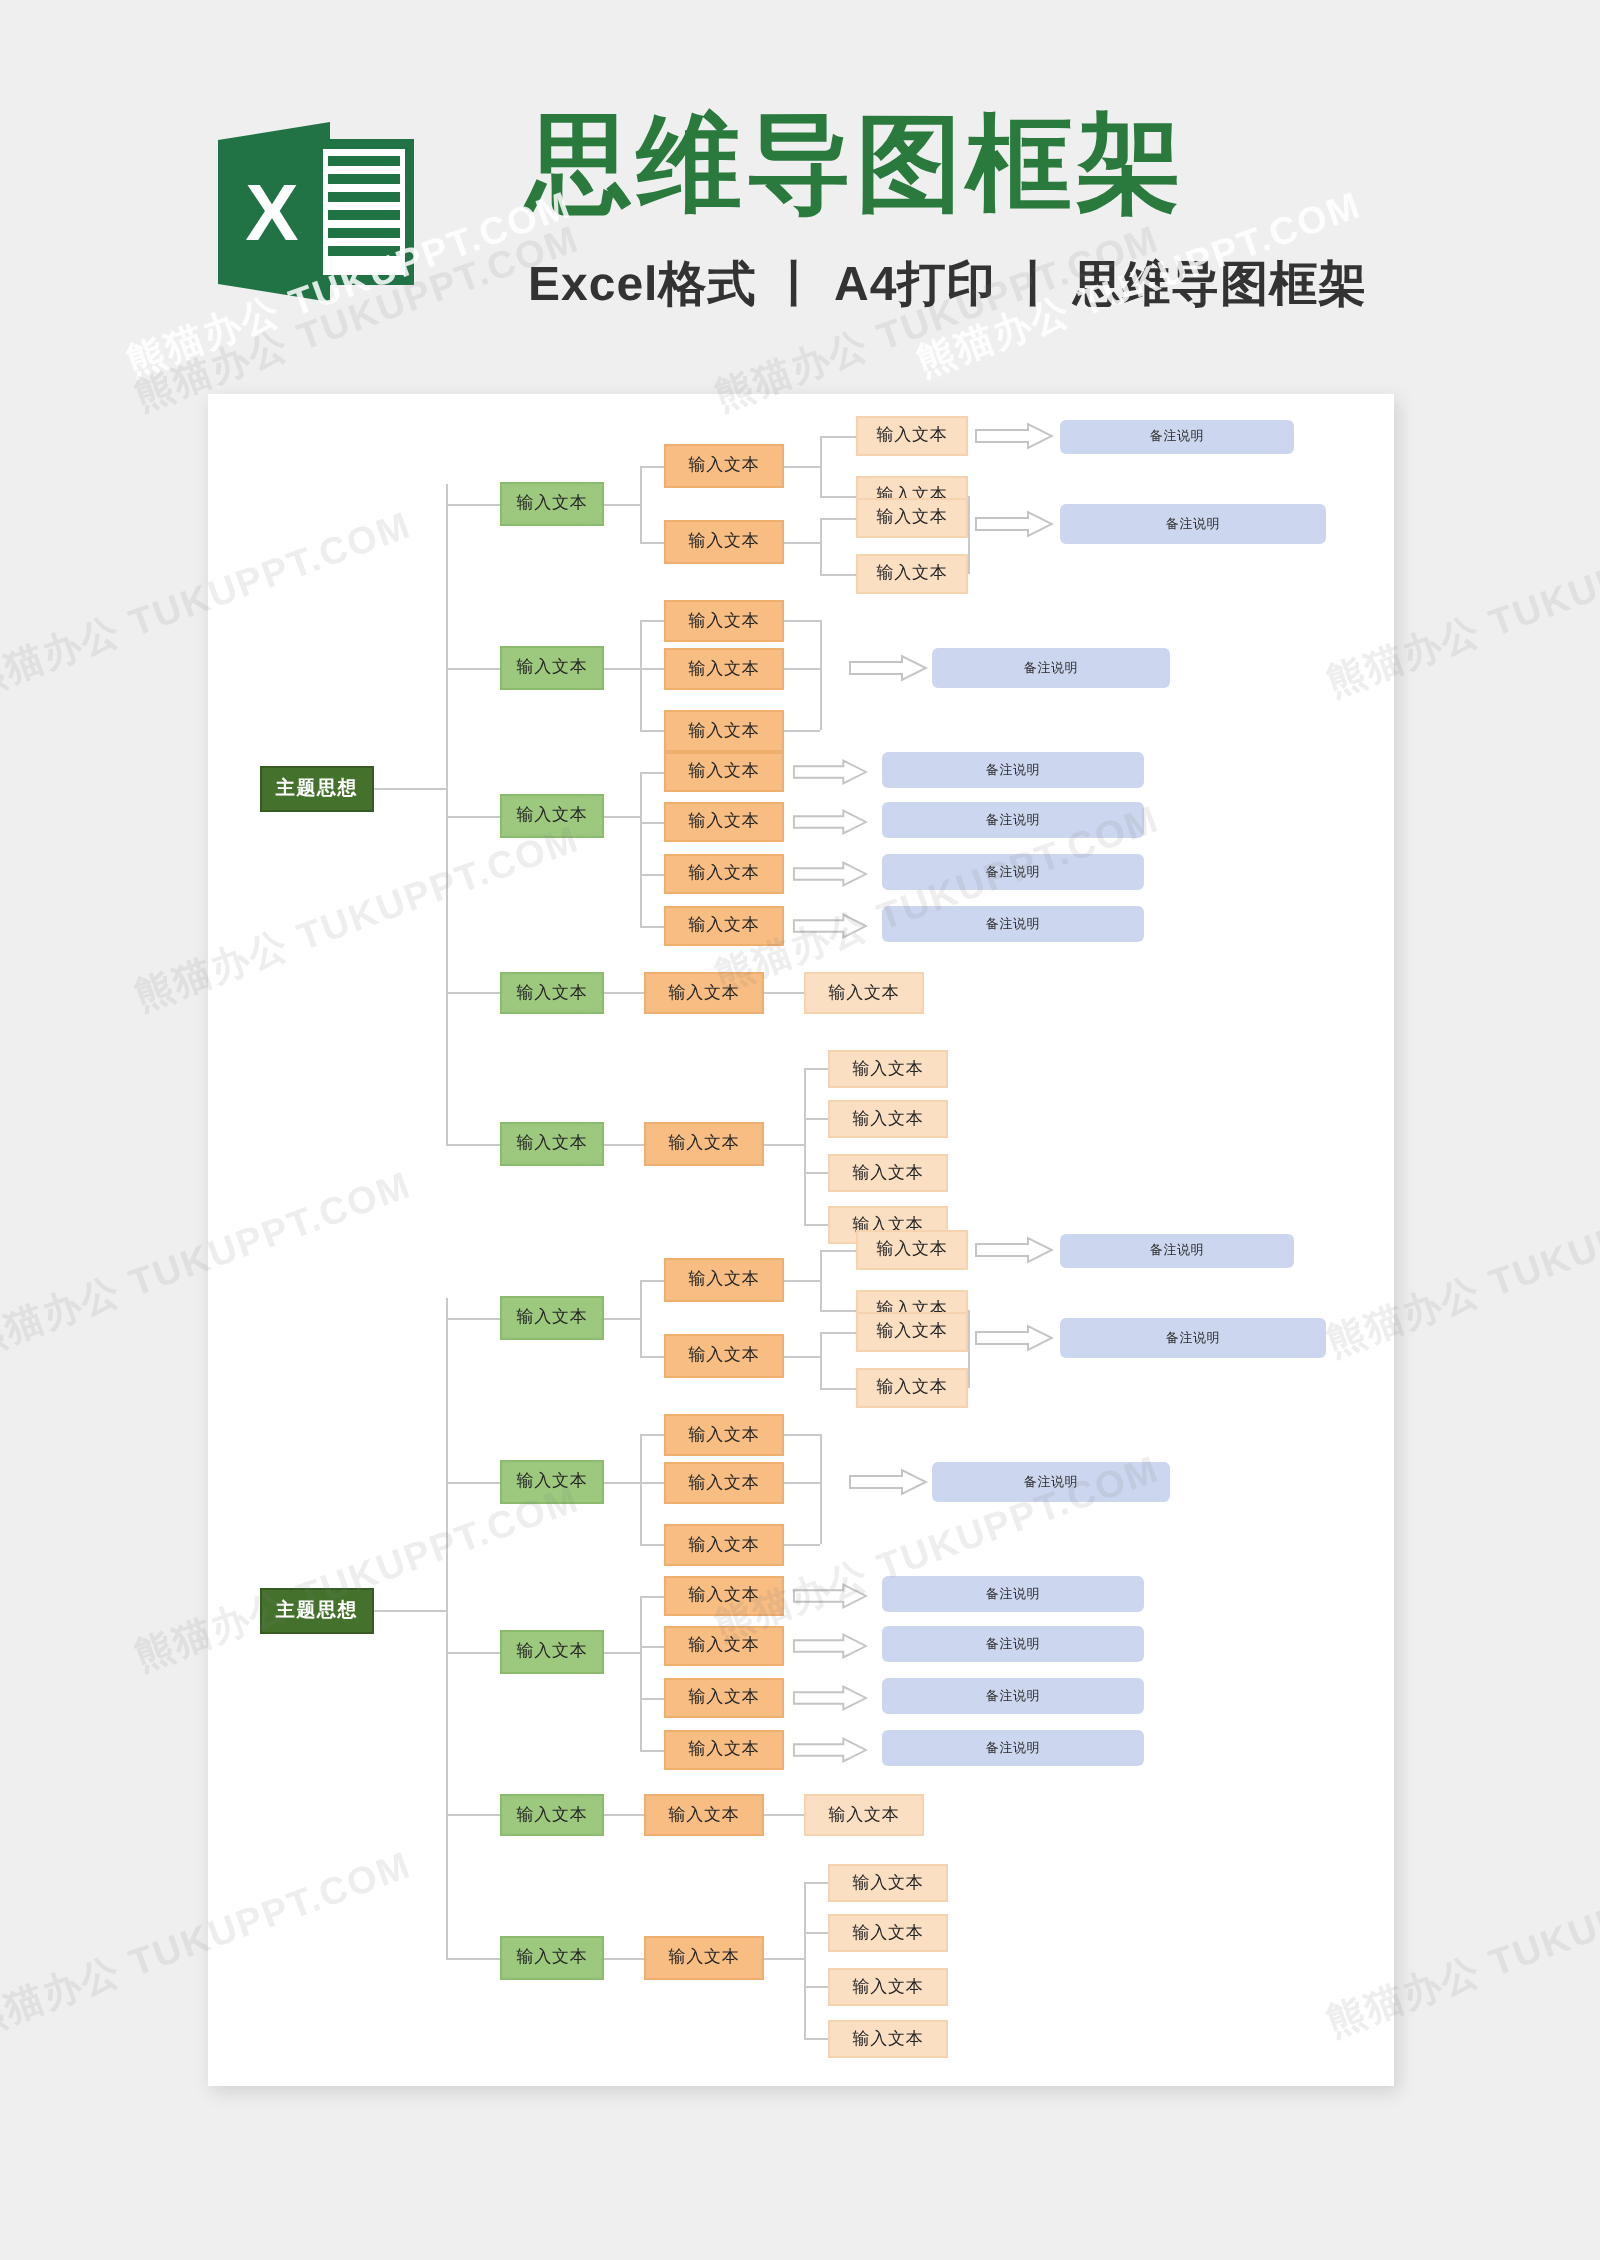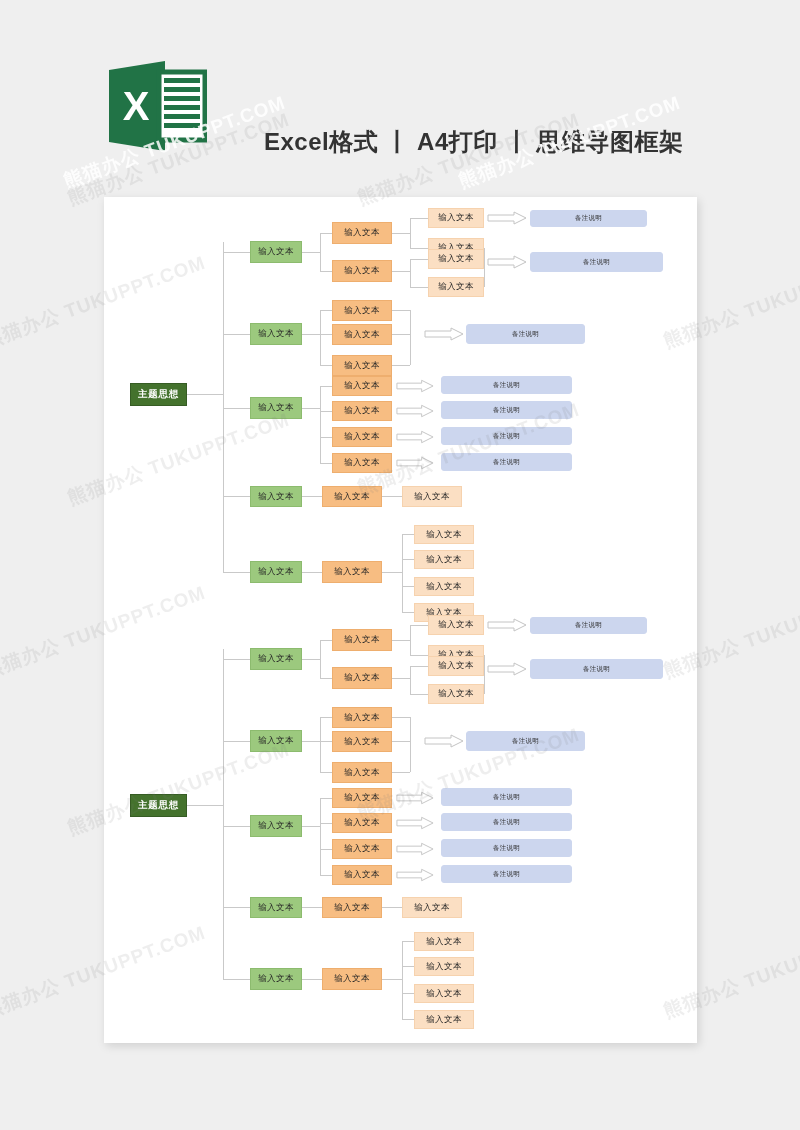--- a/index.html
+++ b/index.html
@@ -79,20 +79,21 @@
         <rect x="57" y="31" width="36" height="5"></rect>
         <rect x="57" y="40" width="36" height="5"></rect>
         <rect x="57" y="49" width="36" height="5"></rect>
         <rect x="57" y="58" width="36" height="5"></rect>
         <rect x="57" y="67" width="36" height="5"></rect>
       </g>
       <text x="29" y="64" fill="#ffffff" font-size="40" font-weight="bold" font-family="Liberation Sans, sans-serif" text-anchor="middle">X</text>
     </svg>
   </div>
 
+  <div class="title">思维导图框架</div>
   <div class="subtitle">Excel格式 丨 A4打印 丨 思维导图框架</div>
 </div>
 
 <div class="wm lt" style="left:60px;top:170px;">熊猫办公 TUKUPPT.COM</div>
 <div class="wm lt" style="left:455px;top:170px;">熊猫办公 TUKUPPT.COM</div>
 
 <div class="card">
   <div class="diagram">
 
   <div class="node n-root" style="left:26px;top:186px;width:57px;height:23px;">主题思想</div>

